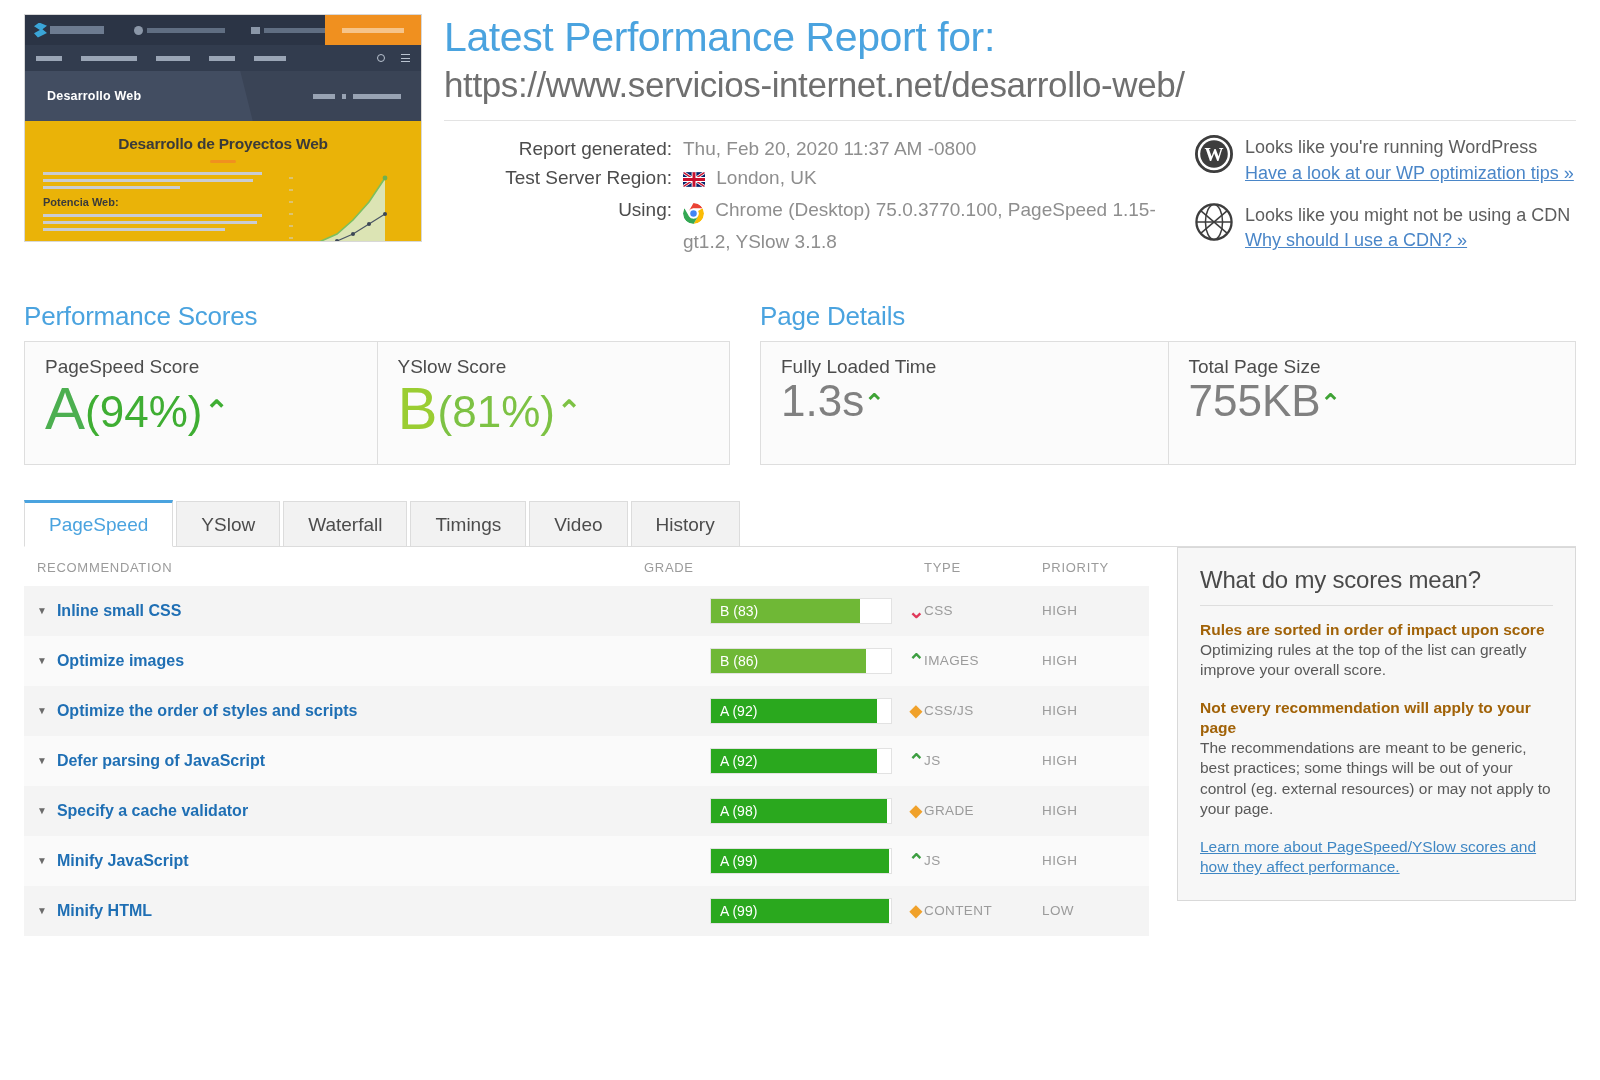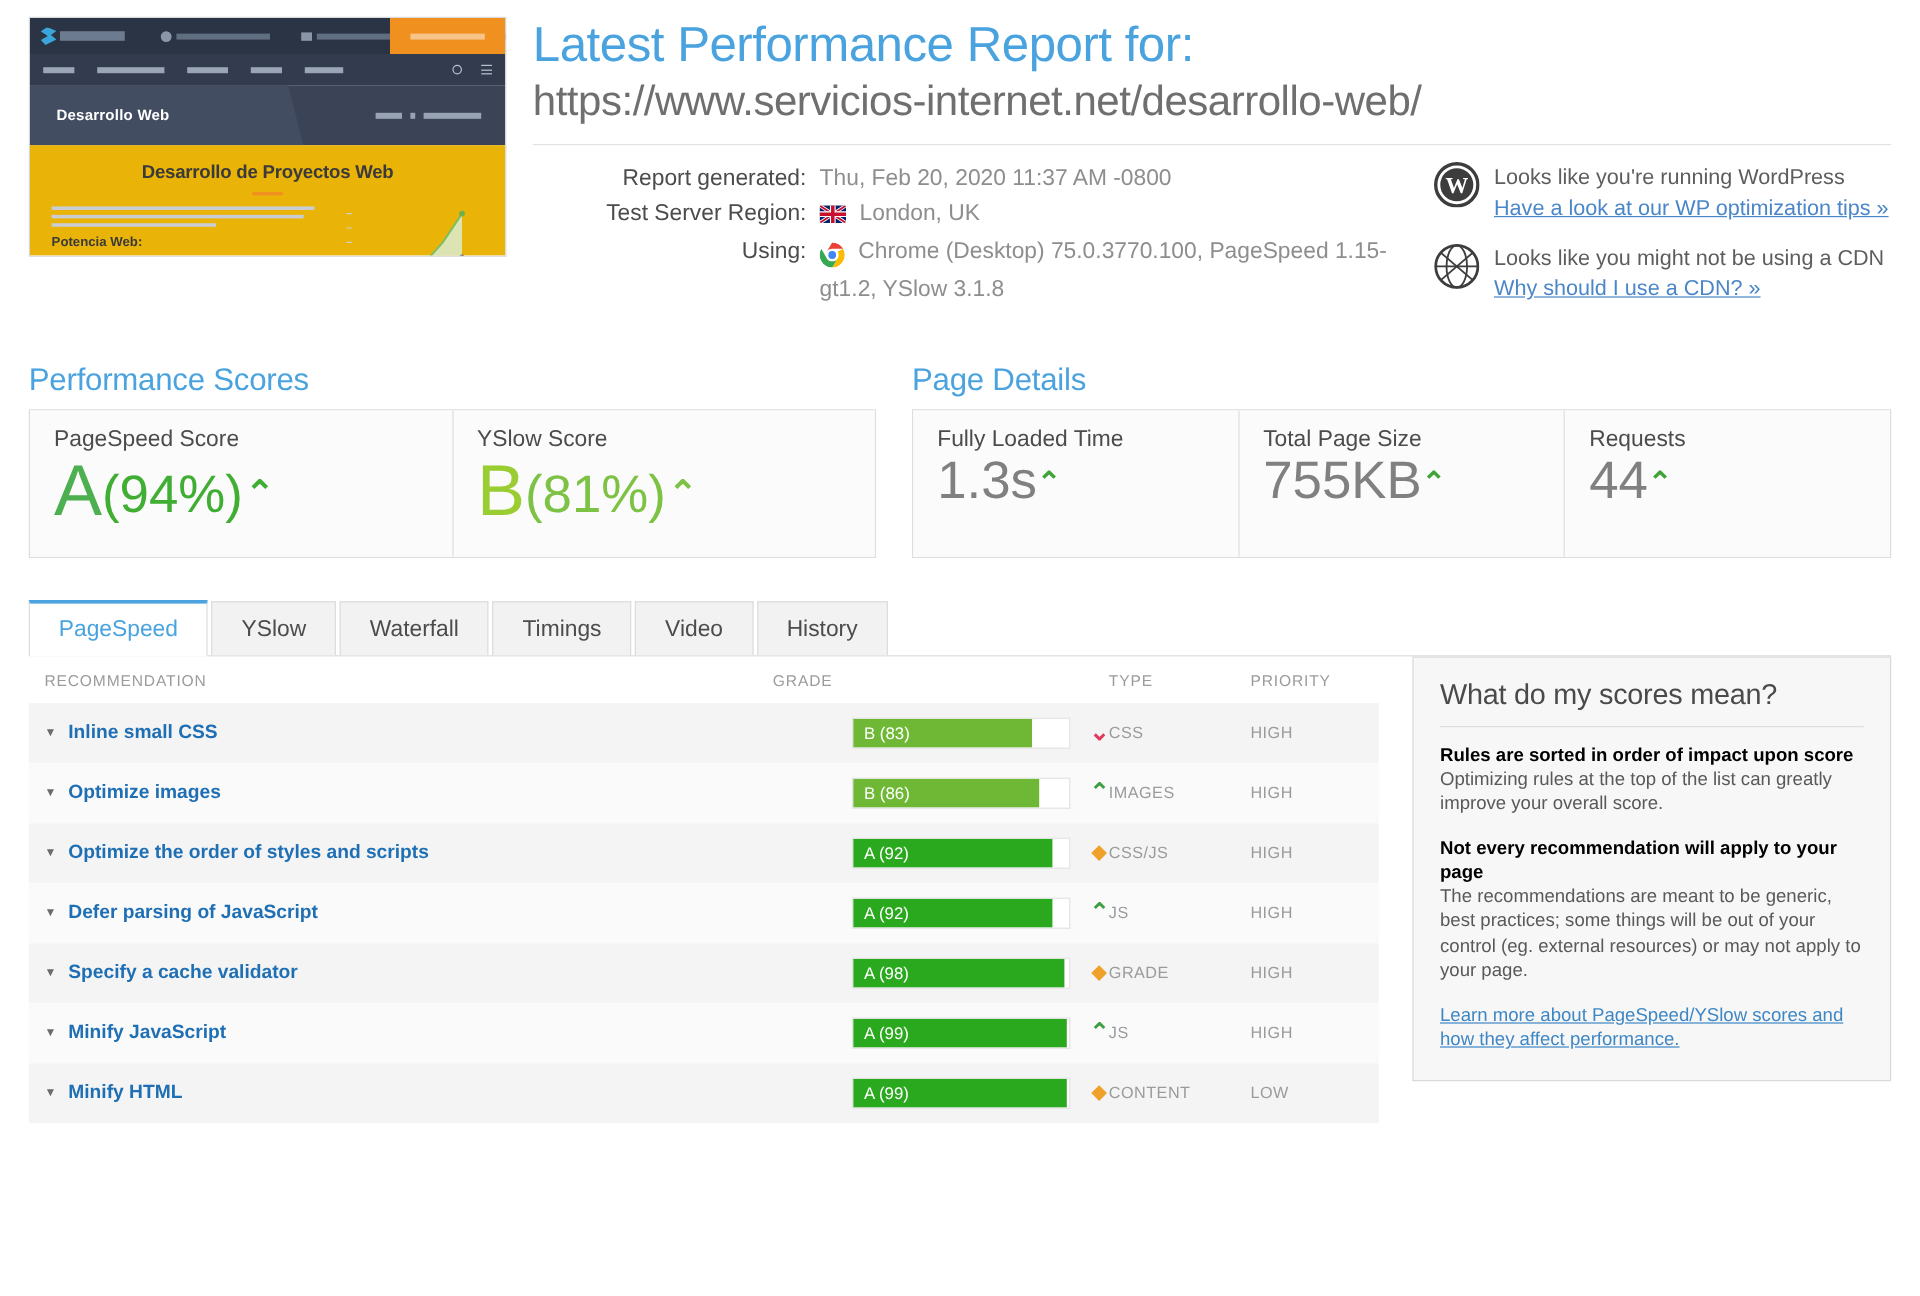--- a/index.html
+++ b/index.html
@@ -8,21 +8,21 @@
     background: #ffffff;
     font-family: "Liberation Sans", sans-serif;
     overflow: hidden;
   }
   .page { position: relative; width: 1600px; height: 1080px; }
 
   
   .top { display: flex; padding: 14px 24px 0 24px; }
 
   .thumb-wrap {
-    width: 398px; height: 200px;
+    width: 398px; height: 228px;
     border: 1px solid #d8d8d8;
     overflow: hidden; flex: 0 0 auto;
     background: #fff;
   }
   .thumb { width: 100%; height: 100%; position: relative; }
   .th-topbar {
     height: 30px; background: #2b3445;
     display: flex; align-items: center; padding: 0 9px;
     position: relative;
   }
@@ -173,21 +173,21 @@
   .side-col { flex: 1 1 auto; }
   .side-box {
     border:1px solid #d9d9d9; background:#f7f7f7; padding: 18px 22px 22px 22px;
     margin-top: 0;
   }
   .side-title {
     font-size: 24px; color:#4a4a4a; font-weight: normal;
     padding-bottom: 11px; border-bottom:1px solid #dedede; margin-bottom: 14px;
     letter-spacing:-.2px;
   }
-  .side-h { font-size:15.5px; font-weight:bold; color:#000000; line-height:1.3; }
+  .side-h { font-size:15.5px; font-weight:bold; color:#a16207; line-height:1.3; }
   .side-p { font-size:15.5px; color:#595959; line-height:1.32; margin-bottom: 17px; }
   .side-link { font-size:15.5px; color:#3f87c4; text-decoration:underline; line-height:1.32; display:block;}
 </style>
 </head>
 <body>
 
 <div class="page">
 
   <div class="top">
 
@@ -385,26 +385,20 @@
           <div class="cell-value">
             <span class="metric-value">1.3s</span><span class="caret-sm">⌃</span>
           </div>
         </div>
         <div class="cell">
           <div class="cell-label">Total Page Size</div>
           <div class="cell-value">
             <span class="metric-value">755KB</span><span class="caret-sm">⌃</span>
           </div>
         </div>
-        <div class="cell">
-          <div class="cell-label">Requests</div>
-          <div class="cell-value">
-            <span class="metric-value">44</span><span class="caret-sm">⌃</span>
-          </div>
-        </div>
       </div>
     </div>
   </div>
 
   <div class="tabs-wrap">
     <div class="tabs" id="tabs">
         <div class="tab active">PageSpeed</div>
         <div class="tab">YSlow</div>
         <div class="tab">Waterfall</div>
         <div class="tab">Timings</div>

